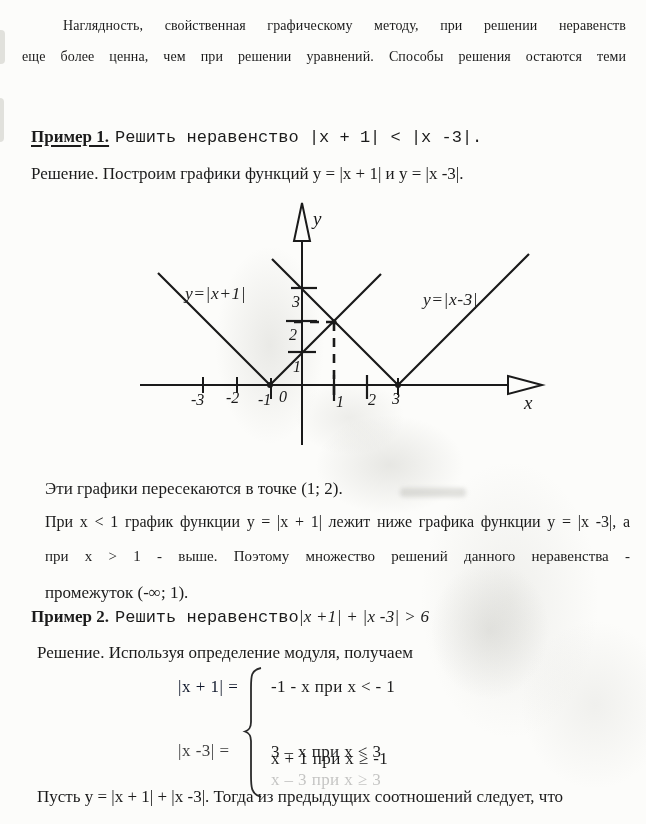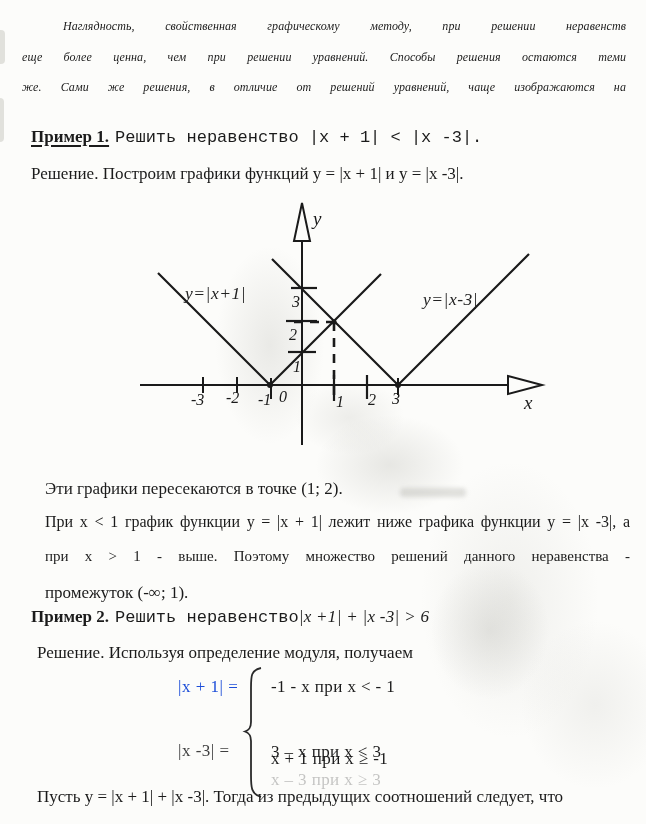--- a/index.html
+++ b/index.html
@@ -4,30 +4,30 @@
 <style>
   html,body{margin:0;padding:0;}
   body{
     width:646px;height:824px;position:relative;overflow:hidden;
     background:#fcfcfa;
     font-family:"Liberation Serif", serif;
     color:#1b1b1b;
   }
   .abs{position:absolute;}
   
-  .pl{font-size:12px;line-height:30.5px;letter-spacing:.1px;font-style:italic;}
+  .pl{font-size:14px;line-height:30.5px;letter-spacing:.1px;}
   .just{text-align:justify;text-align-last:justify;}
   .indent{padding-left:41px;}
   .b{font-weight:bold;}
   .ul{text-decoration:underline;text-decoration-thickness:2px;text-underline-offset:3px;}
   .t17{font-size:17px;}
   .sp{margin-left:6px;font-family:Liberation Mono, monospace;}
   .formula-it{font-style:italic;letter-spacing:.3px;}
   
-  .lhs{font-size:17px;color:#1d4ed8;letter-spacing:.5px;}
+  .lhs{font-size:17px;color:#0f172a;letter-spacing:.5px;}
   .case{font-size:17px;letter-spacing:.4px;}
   .faint{color:#6a6a6a;opacity:.38;}
   
   .gt{font:italic 16px "Liberation Serif", serif;fill:#1a1a1a;}
   .gt-big{font:italic 19px "Liberation Serif", serif;fill:#1a1a1a;}
   .gt-fn{font:italic 17.5px "Liberation Serif", serif;fill:#222;letter-spacing:.5px;}
   
   .blob{pointer-events:none;border-radius:50%;}
   .edge-mark{background:#d3d3cc;opacity:.65;border-radius:0 4px 4px 0;}
   .ghost-bar{background:rgba(150,150,143,.28);filter:blur(2px);border-radius:4px;}
@@ -41,21 +41,20 @@
 <div class="abs blob" style="left:295px;top:380px;width:110px;height:75px;background:radial-gradient(ellipse at center, rgba(168,168,160,.18), rgba(168,168,160,0) 70%);"></div>
 <div class="abs blob" style="left:315px;top:415px;width:150px;height:100px;background:radial-gradient(ellipse at center, rgba(170,170,162,.26), rgba(170,170,162,0) 70%);"></div>
 <div class="abs blob" style="left:420px;top:460px;width:180px;height:280px;background:radial-gradient(ellipse at center, rgba(172,172,164,.16), rgba(172,172,164,0) 70%);"></div>
 <div class="abs blob" style="left:430px;top:560px;width:120px;height:140px;background:radial-gradient(ellipse at center, rgba(165,165,158,.24), rgba(165,165,158,0) 70%);"></div>
 <div class="abs blob" style="left:520px;top:620px;width:150px;height:170px;background:radial-gradient(ellipse at center, rgba(172,172,164,.15), rgba(172,172,164,0) 70%);"></div>
 <div class="abs ghost-bar" style="left:400px;top:488px;width:66px;height:9px;"></div>
 
 <div class="abs" style="left:22px;top:11px;width:604px;">
   <div class="pl just indent">Наглядность, свойственная графическому методу, при решении неравенств</div>
   <div class="pl just">еще более ценна, чем при решении уравнений. Способы решения остаются теми</div>
-  <div class="pl just">же. Сами же решения, в отличие от решений уравнений, чаще изображаются на</div>
 </div>
 
 <div class="abs t17" style="left:31px;top:127px;">
   <span class="b ul">Пример 1.</span><span class="sp">Решить неравенство |x + 1| &lt; |x -3|.</span>
 </div>
 <div class="abs t17" style="left:31px;top:164px;">Решение. Построим графики функций y = |x + 1| и y = |x -3|.</div>
 
 <svg class="abs" style="left:0;top:195px;" width="646" height="258" viewBox="0 0 646 258">
 
   <line x1="140" y1="190" x2="508" y2="190" stroke="#1a1a1a" stroke-width="2"></line>

